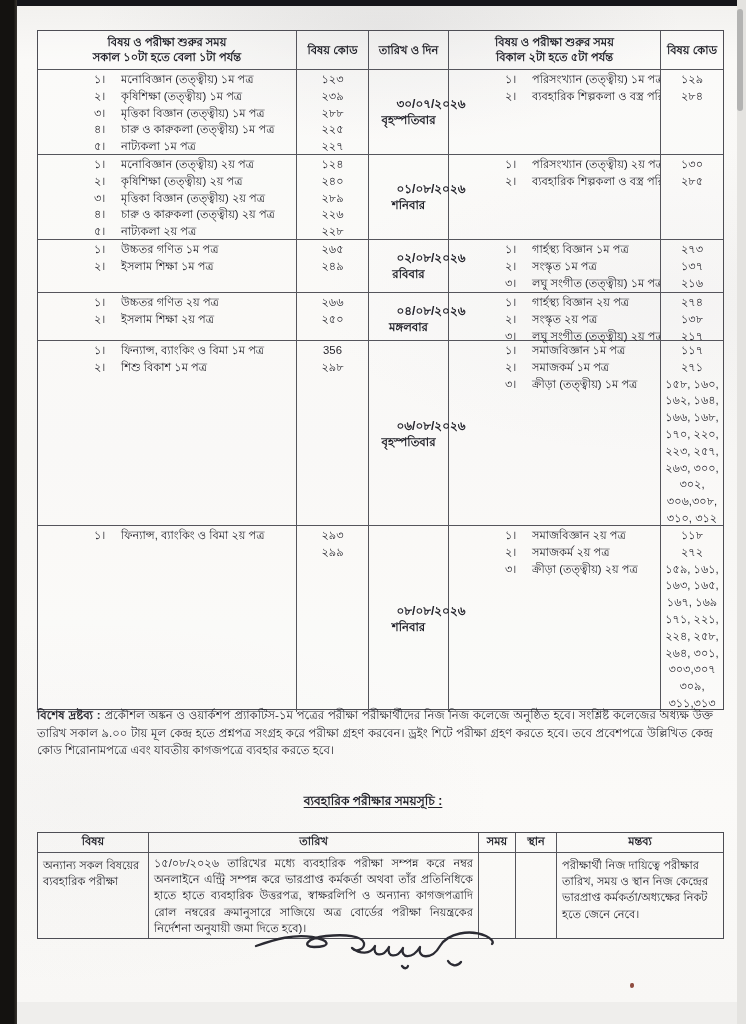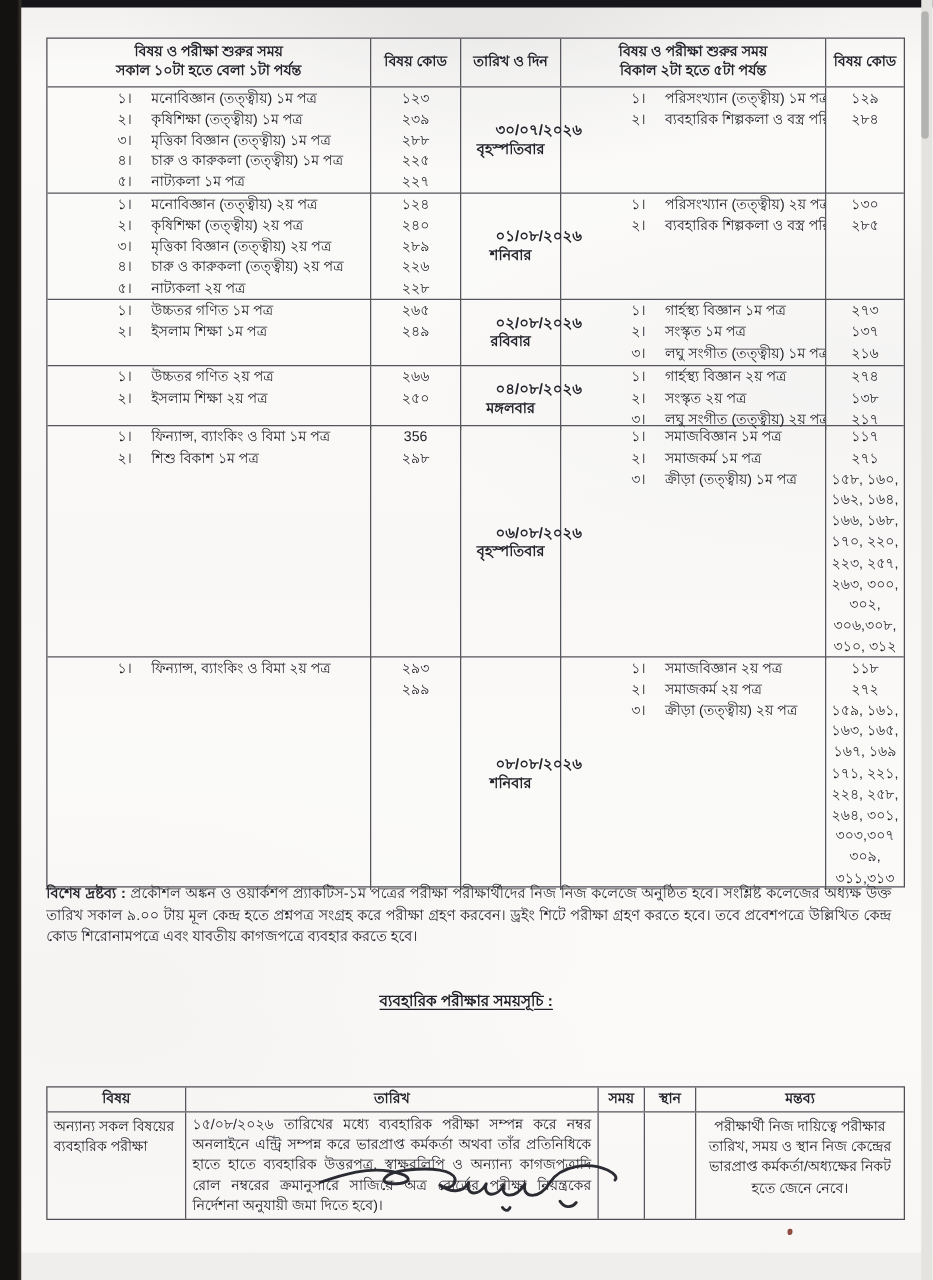--- a/index.html
+++ b/index.html
@@ -54,29 +54,29 @@
   }
   .note b{font-weight:700;}
 
   
   .practical-heading{
     position:absolute;left:0;top:792px;width:746px;text-align:center;
     font-size:12.2px;font-weight:700;color:#1f1f27;
   }
   .practical-heading span{text-decoration:underline;text-underline-offset:2px;}
   .practical-table{
-    position:absolute;left:37px;top:869px;width:687px;
+    position:absolute;left:37px;top:832px;width:687px;
     border:1.5px solid #4d4d54;box-sizing:border-box;
     font-size:11.3px;color:#23232b;
   }
   .prow{display:grid;grid-template-columns:111px 330px 37px 41px 1fr;}
   .prow.head{border-bottom:1px solid #55555c;font-weight:700;}
   .prow.head .cell{display:flex;align-items:center;justify-content:center;height:19px;}
   .pcell{border-right:1px solid #55555c;box-sizing:border-box;padding:2px 5px;line-height:16.2px;}
-  .pcell:last-child{border-right:none;text-align:center;}
+  .pcell:last-child{border-right:none;}
   .pcell.subject{text-align:left;padding-top:4px;}
   .pcell.datecell{text-align:justify;}
   .pcell.comment{padding-top:4px;}
 
   .signature{position:absolute;left:242px;top:916px;}
   .ink-speck{position:absolute;left:630px;top:983px;width:4px;height:5px;border-radius:50% 40% 60% 50%;background:#7d2e20;opacity:.85;}
 </style>
 </head>
 <body>
 

